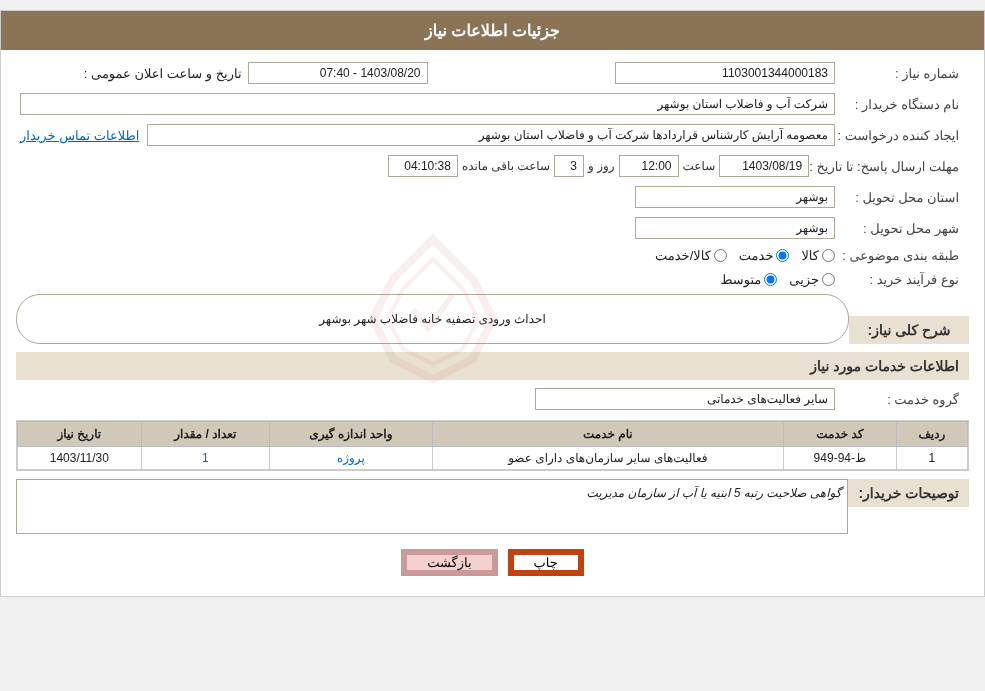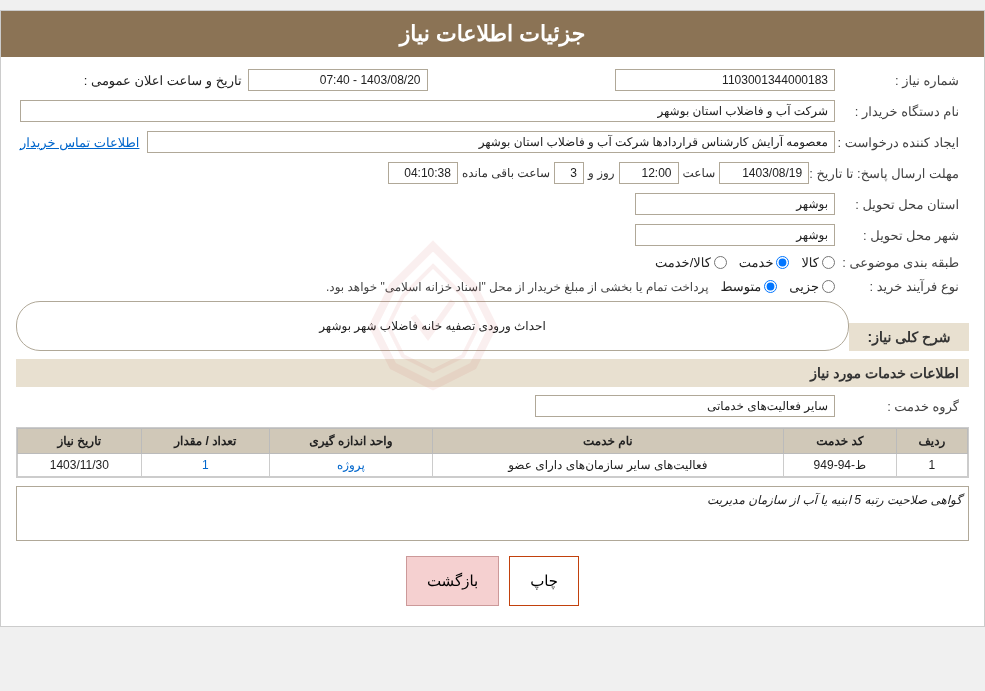--- a/index.html
+++ b/index.html
@@ -14,21 +14,21 @@
       max-width: 985px;
       margin: 10px auto;
       background: #fff;
       border: 1px solid #ccc;
     }
     .page-header {
       background: #8B7355;
       color: #fff;
       text-align: center;
       padding: 10px;
-      font-size: 22px;
+      font-size: 16px;
       font-weight: bold;
     }
     .content {
       padding: 10px 15px;
     }
     .link-blue {
       color: #0066cc;
       cursor: pointer;
       text-decoration: underline;
     }
@@ -83,24 +83,24 @@
     td.blue-link {
       color: #0066cc;
     }
     .footer-buttons {
       display: flex;
       justify-content: center;
       gap: 10px;
       margin: 15px 0 10px 0;
     }
     .btn {
-      padding: 15px 20px;
-      border: 1px solid #c2410c;
+      padding: 0 20px;
+      border: 6px solid #c2410c;
       cursor: pointer;
-      font-size: 15px;
+      font-size: 13px;
       font-family: Tahoma, Arial, sans-serif;
     }
     .btn-print {
       background: #fff;
     }
     .btn-back {
       background: #f5d0d0;
       border-color: #cc9999;
     }
     .watermark {
@@ -230,21 +230,20 @@
       <div class="val">
         <span class="radio-group">
           <span class="radio-item">
             <input type="radio" name="farayand" style="">
             <span>جزیی</span>
           </span>
           <span class="radio-item">
             <input type="radio" name="farayand" checked="" style="">
             <span>متوسط</span>
           </span>
-          <span style="font-size:12px;color:#444;">پرداخت تمام یا بخشی از مبلغ خریدار از محل "اسناد خزانه اسلامی" خواهد بود.</span>
         </span>
       </div>
     </div>
 
     <div style="display:flex;align-items:flex-end;margin-bottom:6px;">
       <div class="section-header" style="margin:0;min-width:120px;text-align:center;">شرح کلی نیاز:</div>
       <div style="flex:1;position:relative;">
 
         <svg class="watermark" viewBox="0 0 200 200" xmlns="http://www.w3.org/2000/svg">
           <path d="M100 20 L140 60 L160 100 L140 140 L100 160 L60 140 L40 100 L60 60 Z" fill="none" stroke="#cc4444" stroke-width="8"></path>
@@ -283,20 +282,21 @@
       <td>فعالیت‌های سایر سازمان‌های دارای عضو</td>
       <td class="blue-link">پروژه</td>
       <td class="blue-link">1</td>
       <td>1403/11/30</td>
     </tr>
           </tbody>
       </table>
     </div>
 
     <div style="display:flex;align-items:flex-start;margin-bottom:6px;">
+      <div class="section-header" style="margin:0;min-width:120px;text-align:center;">توصیحات خریدار:</div>
       <div style="flex:1;">
         <div class="input-field" style="min-height:55px;text-align:right;display:flex;align-items:flex-start;padding:6px;font-style:italic;">گواهی صلاحیت رتبه 5 ابنیه یا آب از سازمان مدیریت</div>
       </div>
     </div>
 
     <div class="footer-buttons">
       <button class="btn btn-print">چاپ</button>
       <button class="btn btn-back">بازگشت</button>
     </div>
 

